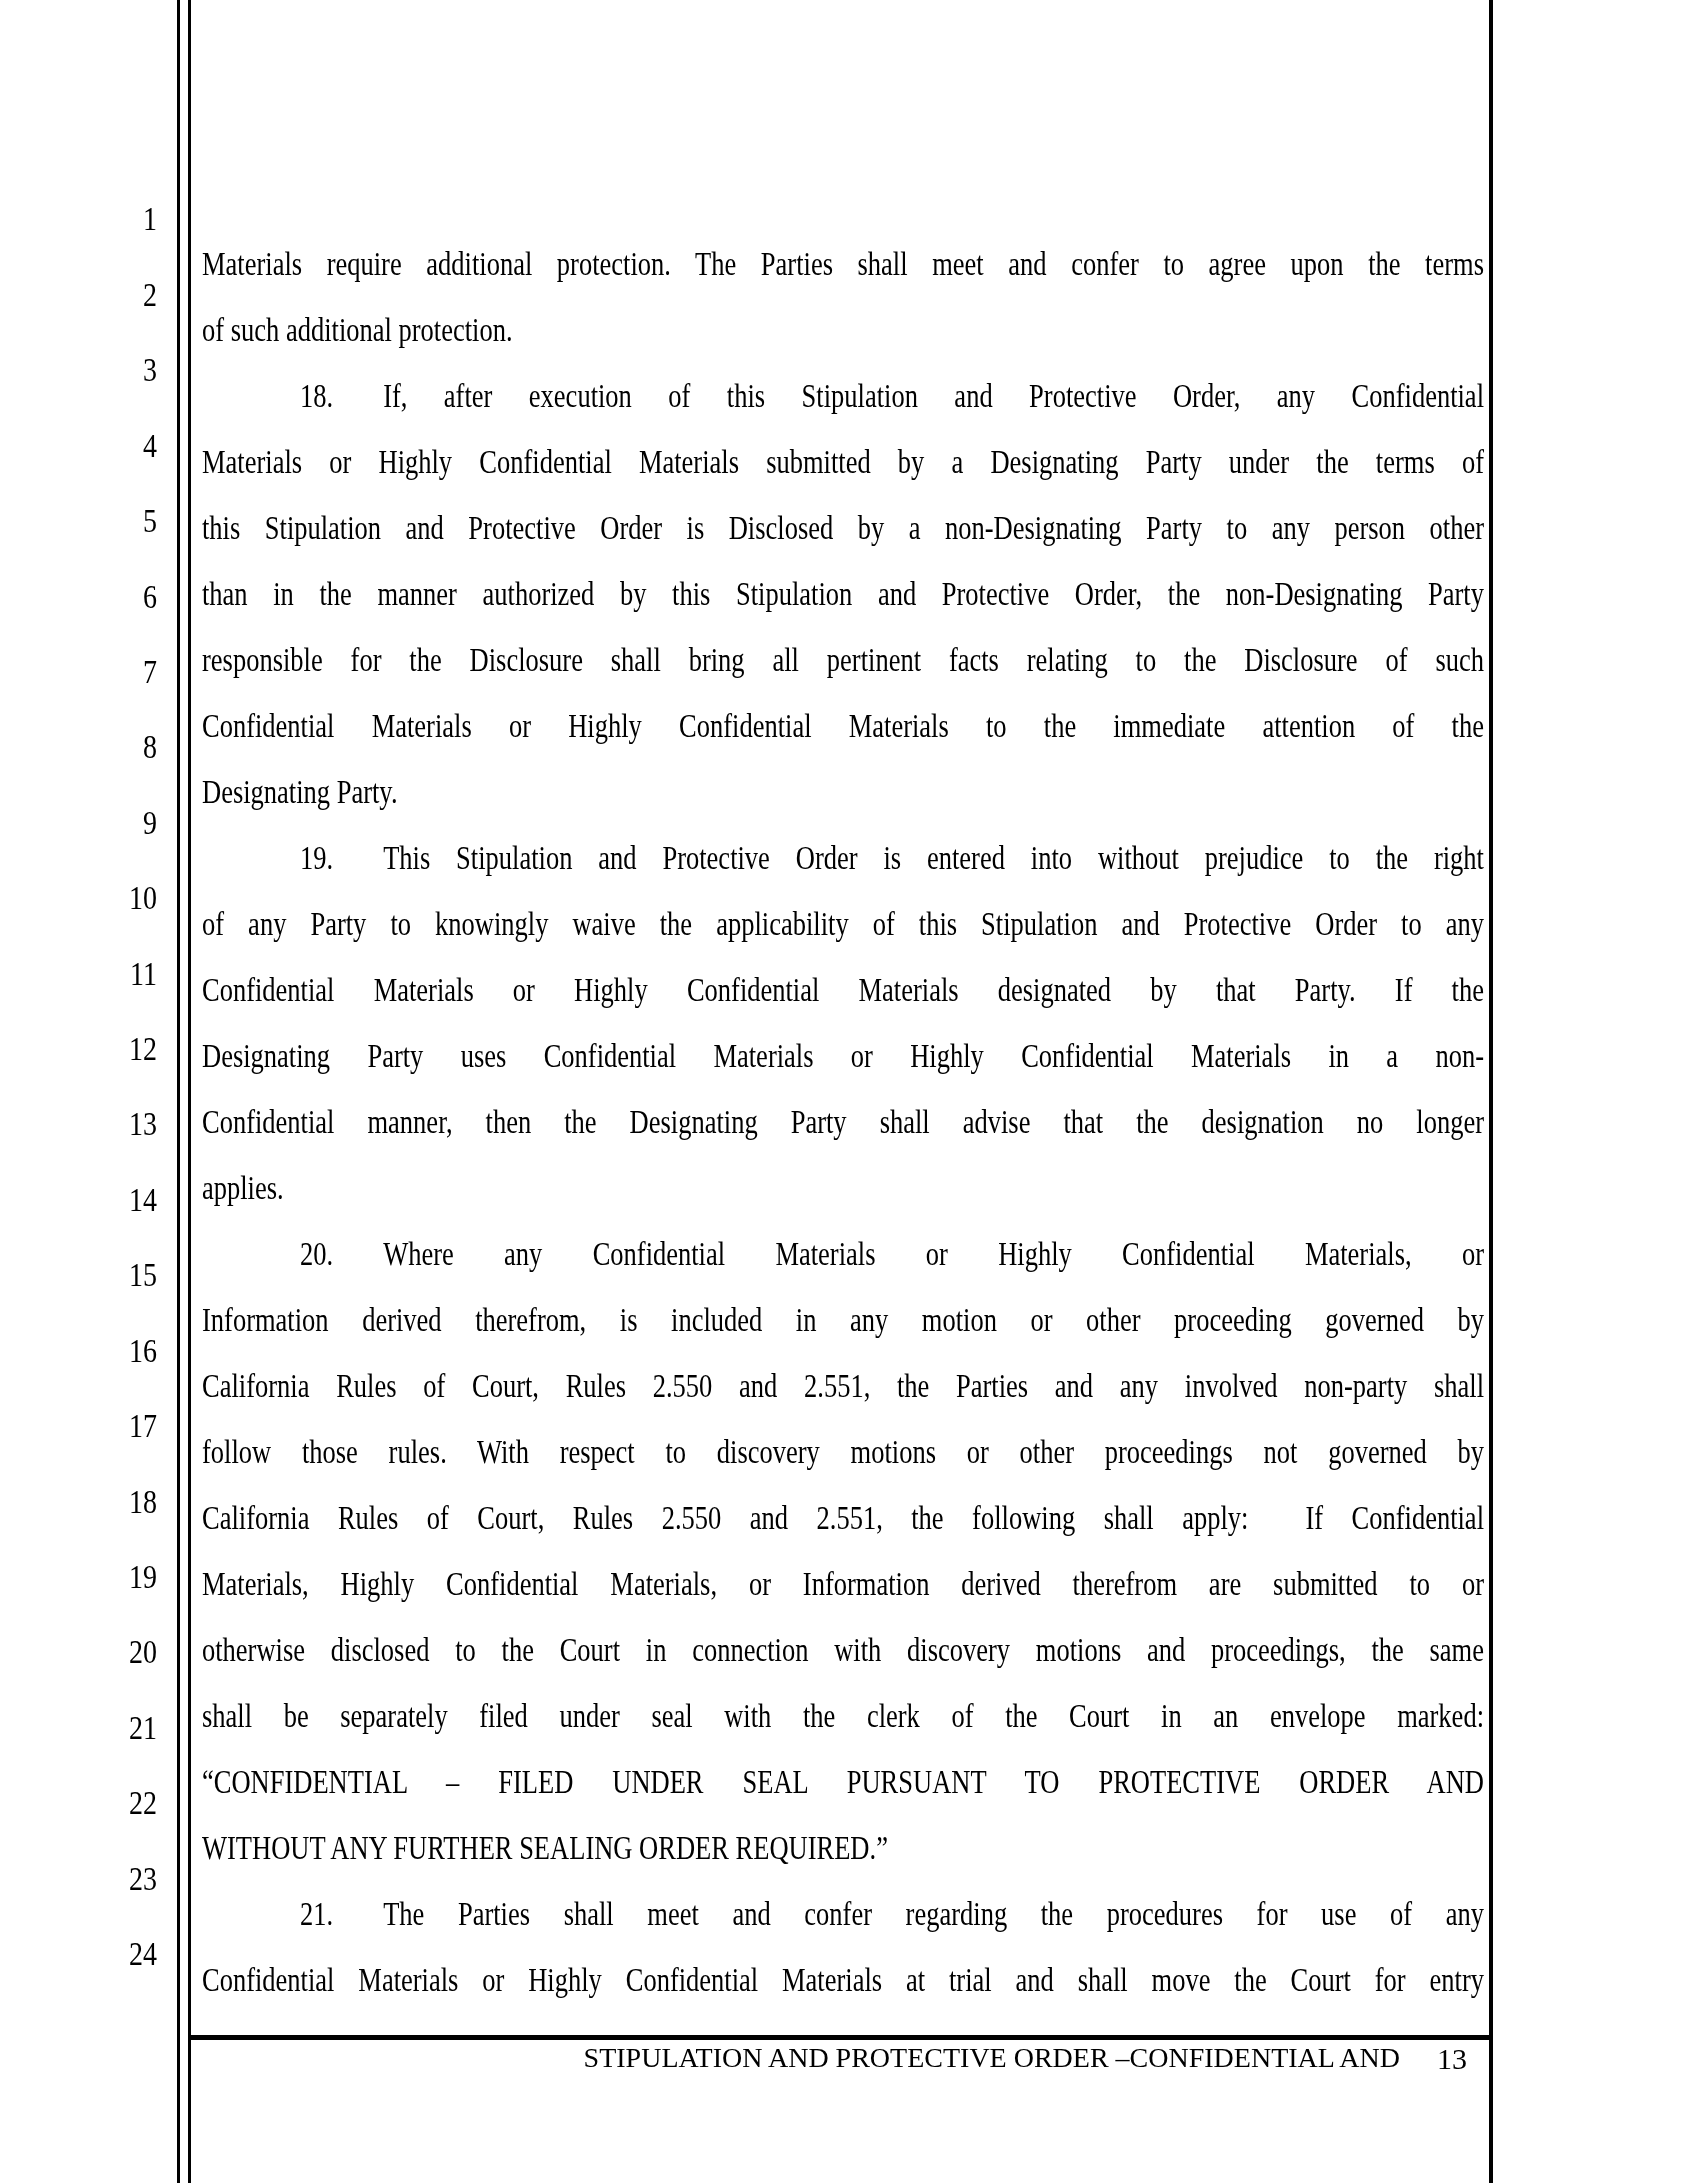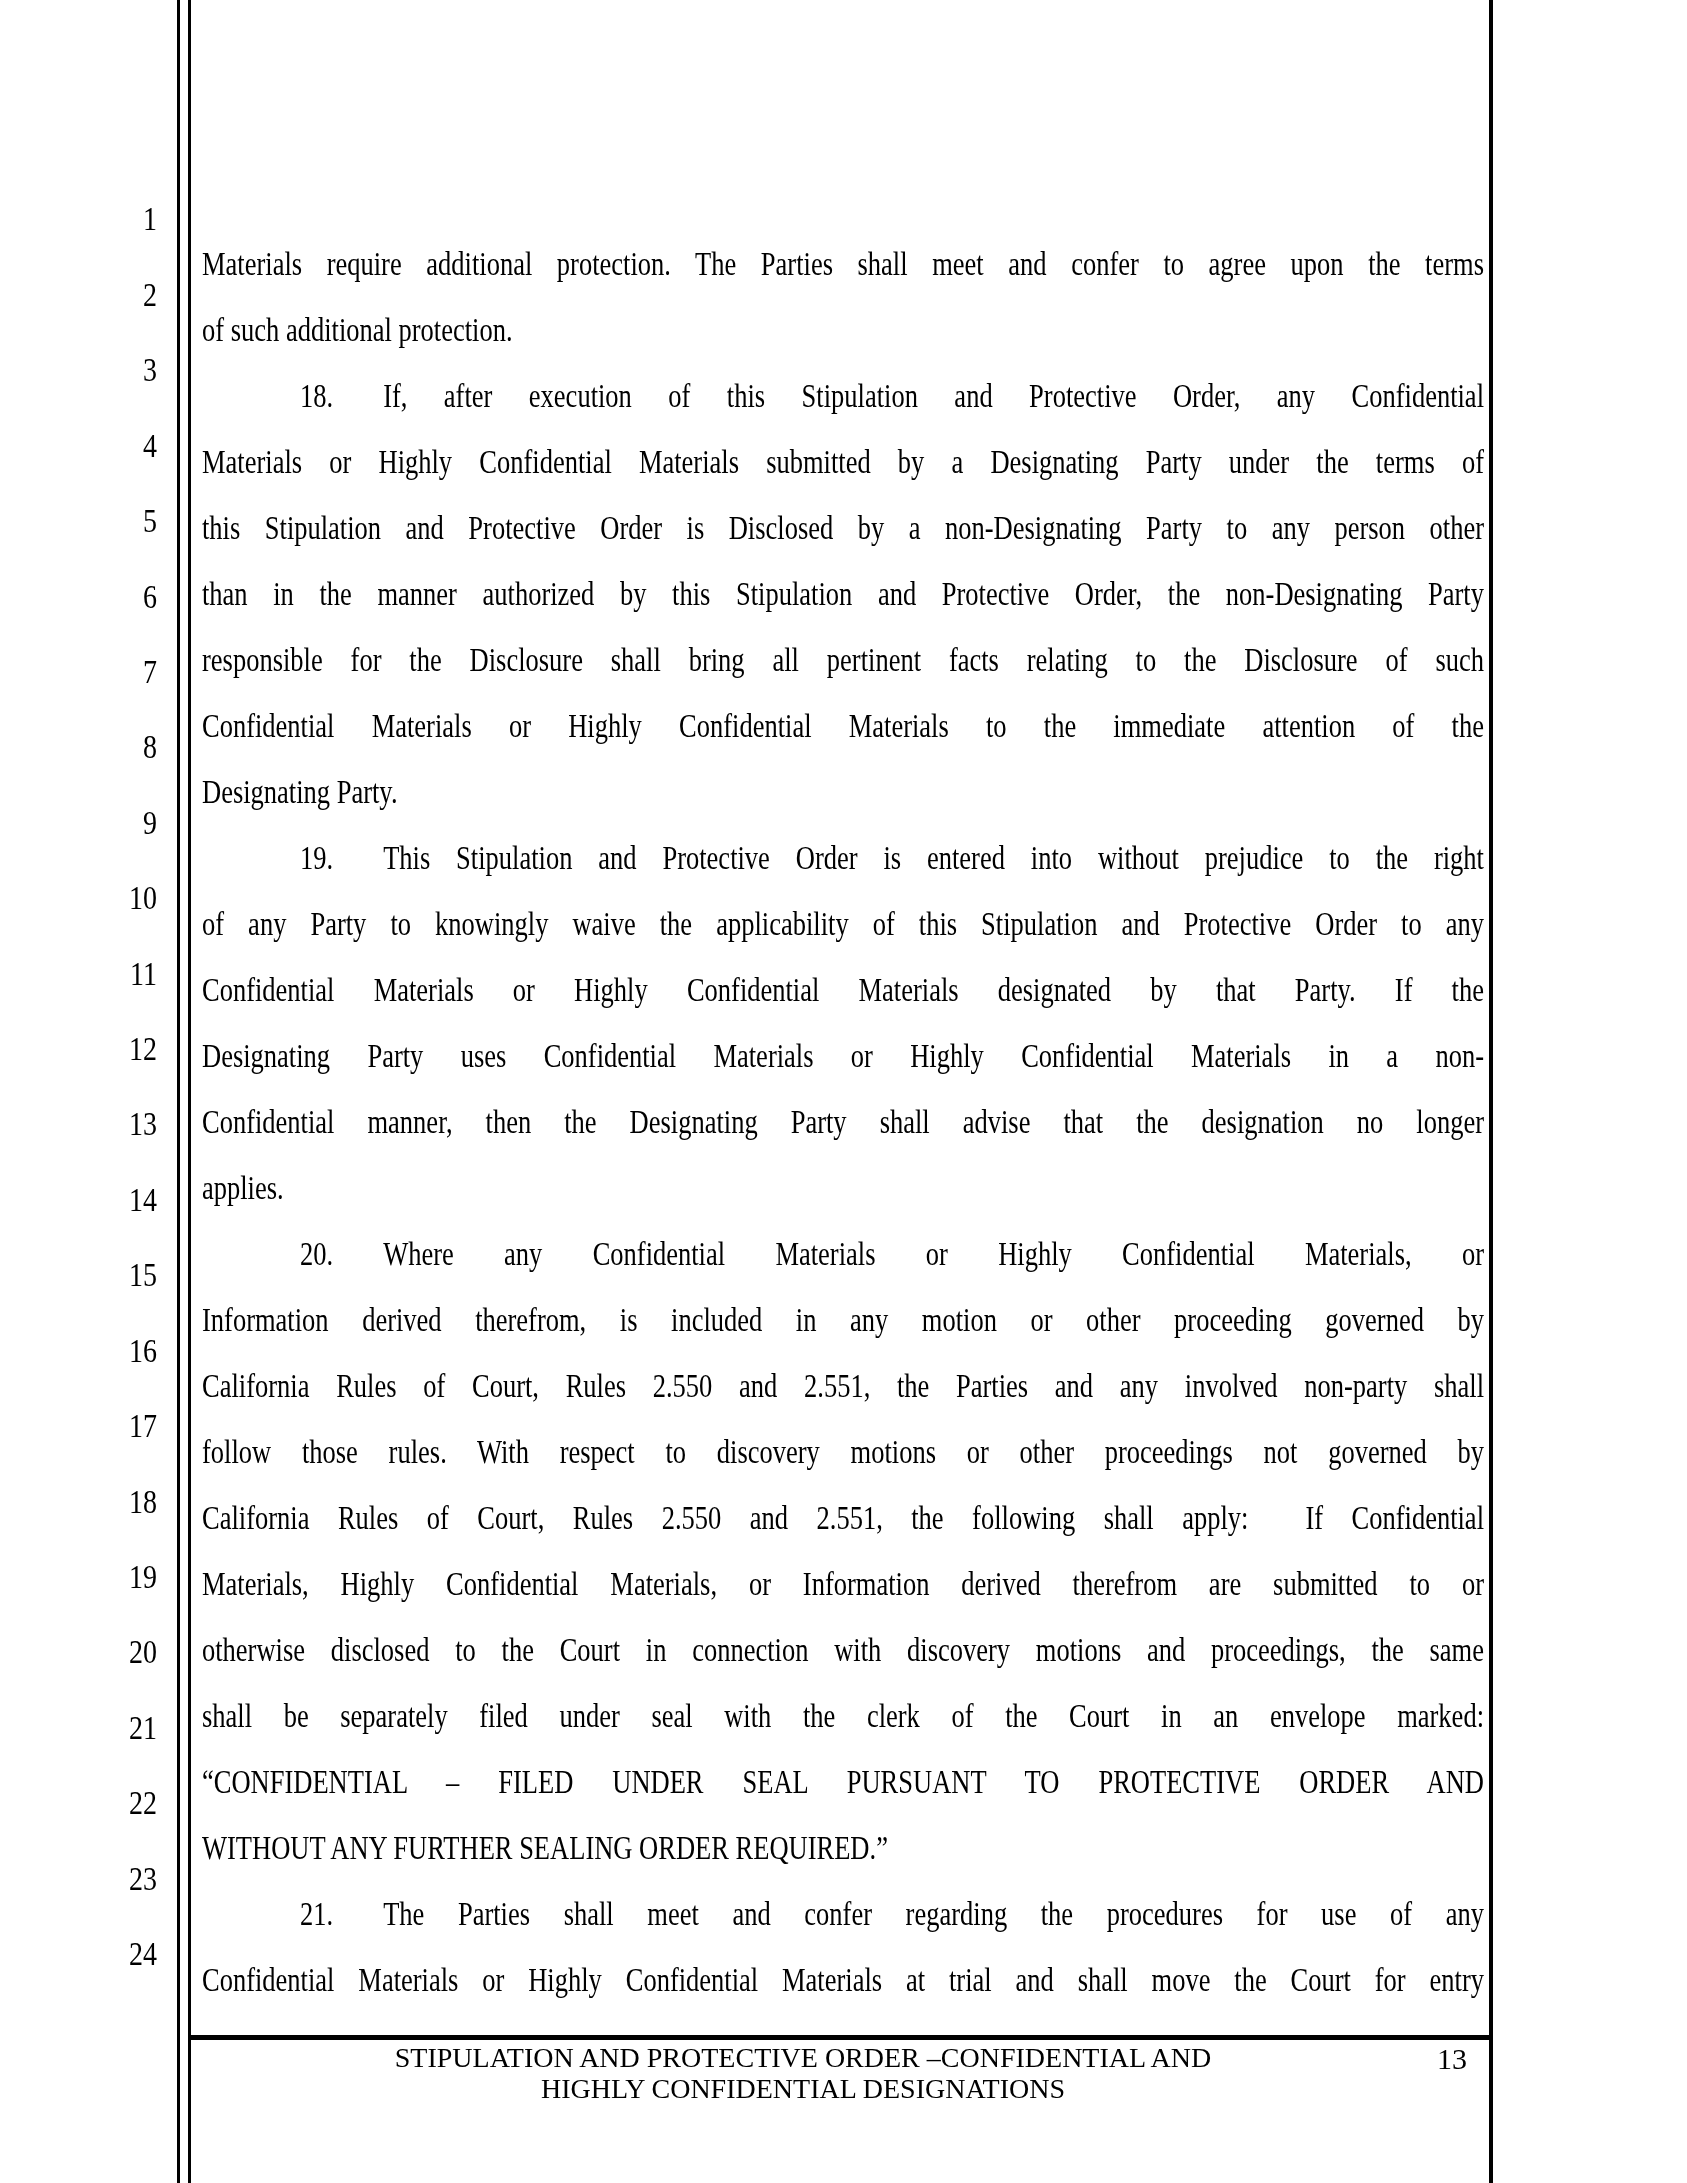--- a/index.html
+++ b/index.html
@@ -40,21 +40,21 @@
   .body-line.para-end { text-align: left; text-align-last: left; }
   .pindent { display: inline-block; width: 98px; }
   .pgap    { display: inline-block; width: 50px; }
   
   .footer-rule {
     position: absolute; left: 188px; top: 2035px;
     width: 1305px; height: 4.6px; background: #000;
   }
   .footer-title {
     position: absolute; left: 206px; top: 2042px; width: 1194px;
-    font-size: 28px; line-height: 31px; text-align: center;
+    font-size: 28px; line-height: 31px; text-align: right;
   }
   .page-number {
     position: absolute; left: 1422px; top: 2043px; width: 60px;
     font-size: 30px; line-height: 31px; text-align: center;
   }
 </style>
 </head>
 <body>
 
 <div class="page">
@@ -115,17 +115,16 @@
       <div class="body-line">shall be separately filed under seal with the clerk of the Court in an envelope marked:</div>
       <div class="body-line">“CONFIDENTIAL – FILED UNDER SEAL PURSUANT TO PROTECTIVE ORDER AND</div>
       <div class="body-line para-end">WITHOUT ANY FURTHER SEALING ORDER REQUIRED.”</div>
       <div class="body-line"><span class="pindent"></span><span class="pnum">21.</span><span class="pgap"></span>The Parties shall meet and confer regarding the procedures for use of any</div>
       <div class="body-line">Confidential Materials or Highly Confidential Materials at trial and shall move the Court for entry</div>
     </div>
 
   <div class="footer-rule"></div>
   <div class="footer-title">
     <div>STIPULATION AND PROTECTIVE ORDER –CONFIDENTIAL AND</div>
-    <div>HIGHLY CONFIDENTIAL DESIGNATIONS</div>
   </div>
   <div class="page-number">13</div>
 </div>
 
 
 </body></html>

